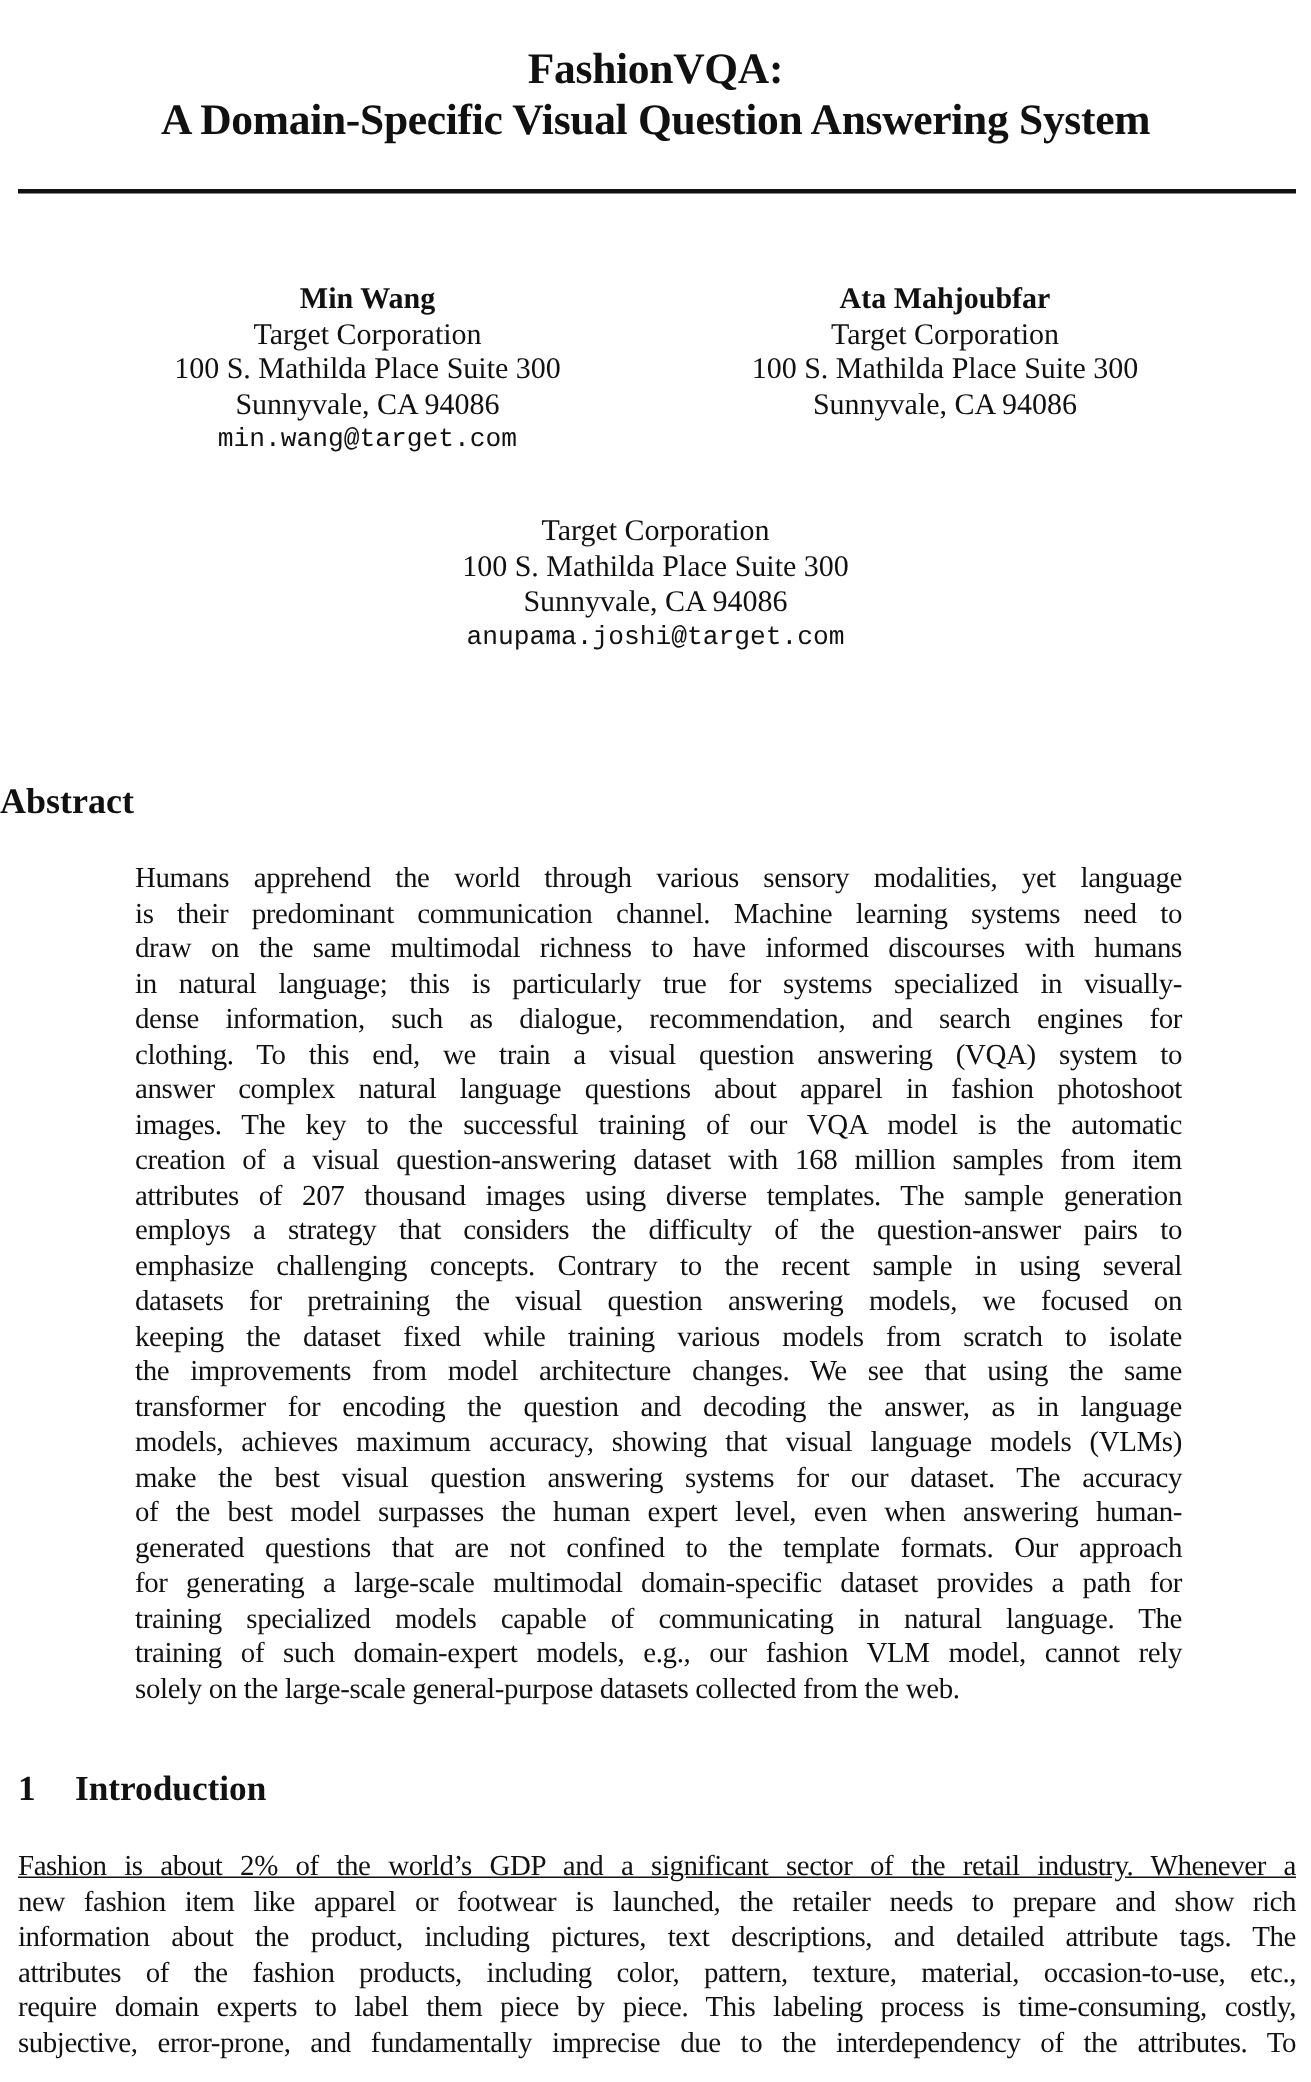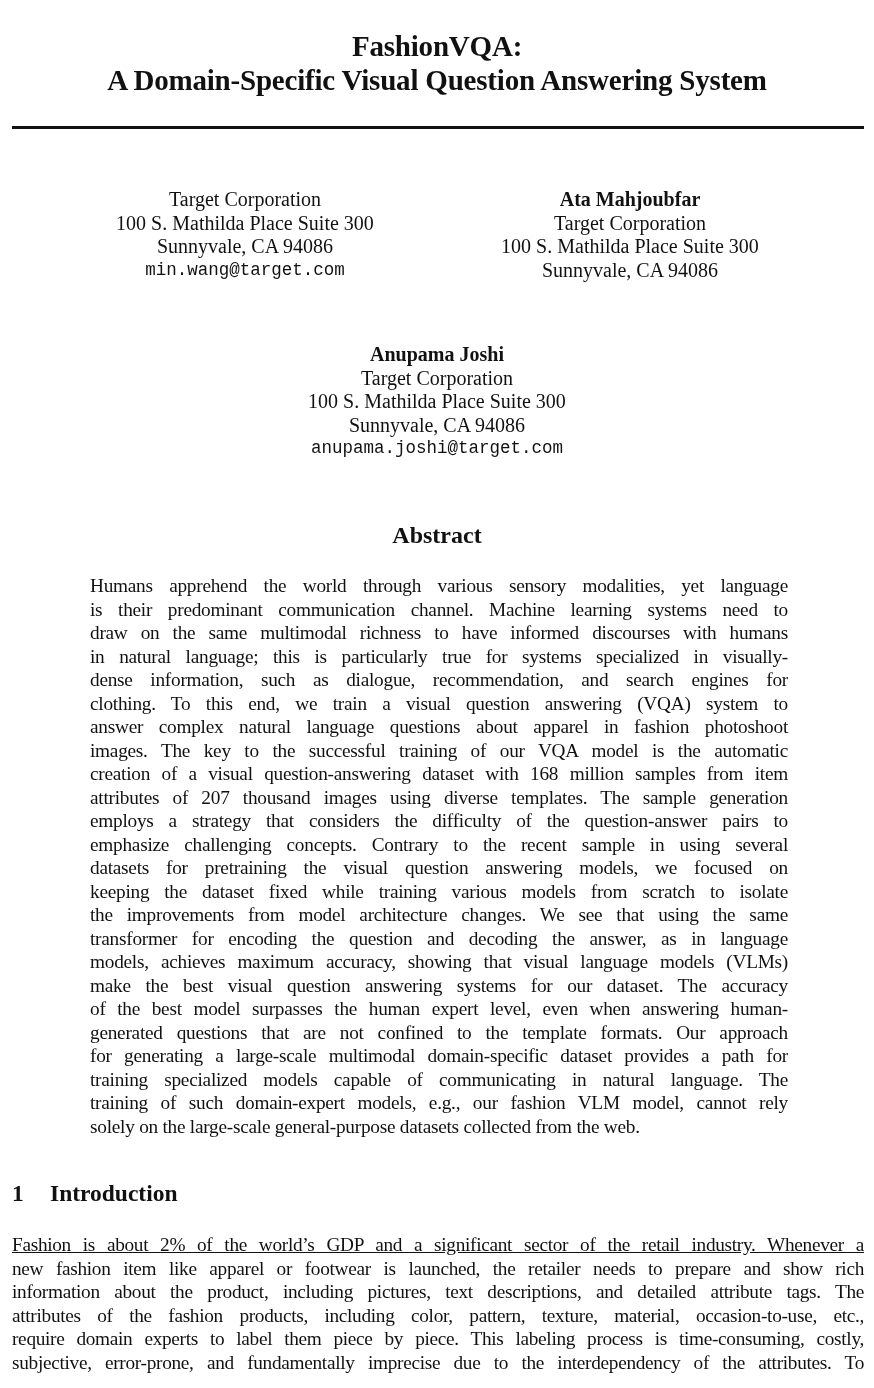--- a/index.html
+++ b/index.html
@@ -13,21 +13,21 @@
   }
   .rule {
     position: absolute; left: 12px; width: 852px; top: 126px; height: 3px; background: #111;
   }
   .author {
     position: absolute; text-align: center; font-size: 20px; line-height: 23.5px;
   }
   .author .name { font-weight: bold; }
   .author .email { font-family: "Liberation Mono", "DejaVu Sans Mono", monospace; font-size: 17.5px; }
   .abstract-head {
-    position: absolute; left: 0; width: 874px; top: 520px; text-align: center;
+    position: absolute; left: 0; width: 874px; top: 520px; text-align: left;
     font-weight: bold; font-size: 24px; line-height: 30px;
   }
   .abs-line {
     position: absolute; left: 90px; width: 698px; font-size: 19.3px; line-height: 23.5px;
     text-align: justify; text-align-last: justify; white-space: nowrap;
     letter-spacing: -0.25px;
   }
   .abs-line.last { text-align-last: left; }
   .section-head {
     position: absolute; left: 12px; top: 1178px; font-weight: bold; font-size: 23.5px; line-height: 30px;
@@ -39,35 +39,35 @@
   }
 </style>
 </head>
 <body>
 
 <div class="title" style="top:29px;">FashionVQA:</div>
 <div class="title" style="top:63px;">A Domain-Specific Visual Question Answering System</div>
 <div class="rule"></div>
 
 <div class="author" style="left:95px; width:300px; top:188px;">
+  <div class="name">Min Wang</div>
   <div>Target Corporation</div>
   <div>100 S. Mathilda Place Suite 300</div>
   <div>Sunnyvale, CA 94086</div>
   <div class="email">min.wang@target.com</div>
 </div>
 
 <div class="author" style="left:470px; width:320px; top:188px;">
   <div class="name">Ata Mahjoubfar</div>
   <div>Target Corporation</div>
   <div>100 S. Mathilda Place Suite 300</div>
   <div>Sunnyvale, CA 94086</div>
 </div>
 
 <div class="author" style="left:287px; width:300px; top:343px;">
-  <div class="name">Anupama Joshi</div>
   <div>Target Corporation</div>
   <div>100 S. Mathilda Place Suite 300</div>
   <div>Sunnyvale, CA 94086</div>
   <div class="email">anupama.joshi@target.com</div>
 </div>
 
 <div class="abstract-head">Abstract</div>
 
 <div class="abs-line" style="top:574px;">Humans apprehend the world through various sensory modalities, yet language</div>
 <div class="abs-line" style="top:597.5px;">is their predominant communication channel. Machine learning systems need to</div>

